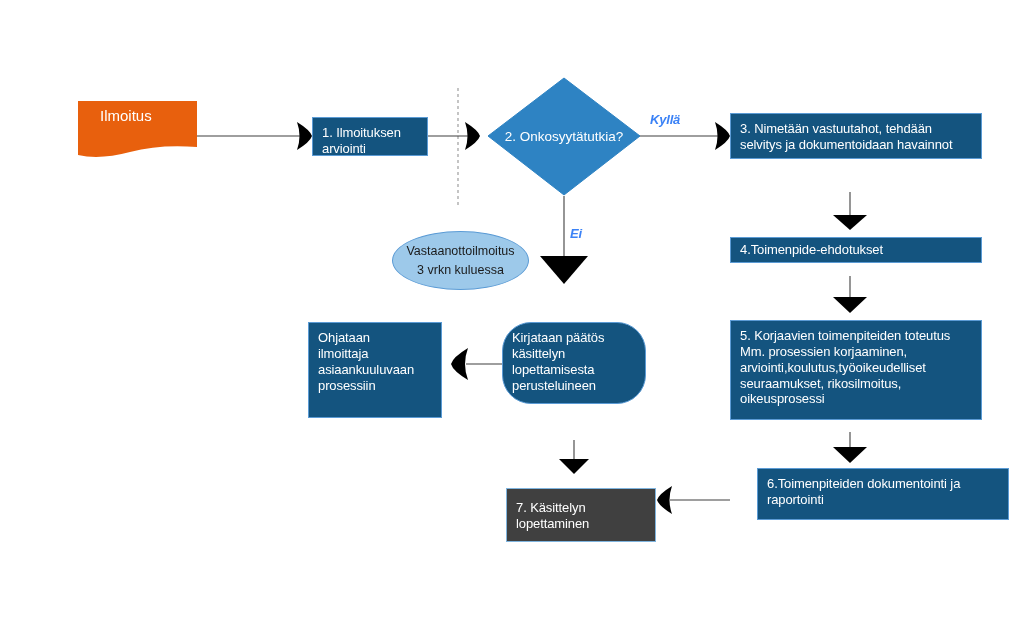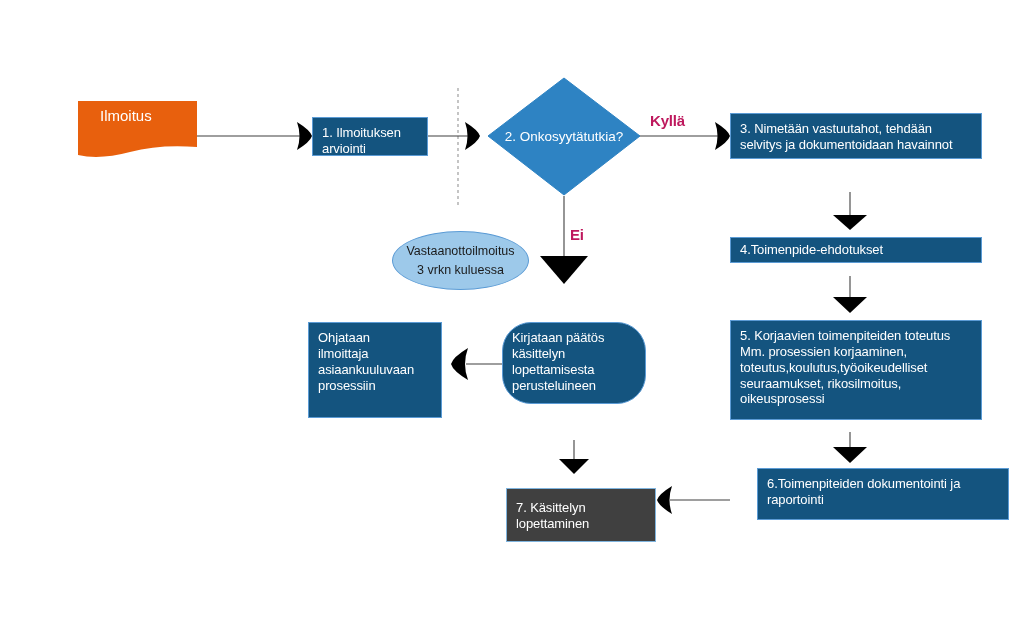--- a/index.html
+++ b/index.html
@@ -64,25 +64,26 @@
     align-items: center;
     justify-content: center;
     color: #1A1A1A;
     font-size: 12.5px;
     line-height: 1.45;
     text-align: center;
     box-sizing: border-box;
   }
   .edge-label {
     position: absolute;
-    color: #be185d;
-    font-size: 15px;
+    color: #3b82f6;
+    font-size: 13px;
     font-weight: bold;
     letter-spacing: -0.2px;
     white-space: nowrap;
+    font-style: italic;
   }
   svg.connectors {
     position: absolute;
     left: 0;
     top: 0;
     width: 1024px;
     height: 640px;
     pointer-events: none;
   }
   .ln { stroke: #3F3F3F; stroke-width: 1.1; fill: none; }
@@ -163,21 +164,21 @@
     <div>selvitys ja dokumentoidaan havainnot</div>
   </div>
 
   <div class="node box" style="left:730px; top:237px; width:252px; height:26px; padding-top:4px;">
     <div>4.Toimenpide-ehdotukset</div>
   </div>
 
   <div class="node box" style="left:730px; top:320px; width:252px; height:100px;">
     <div>5. Korjaavien toimenpiteiden toteutus</div>
     <div>Mm. prosessien korjaaminen,</div>
-    <div>toteutus,koulutus,työoikeudelliset</div>
+    <div>arviointi,koulutus,työoikeudelliset</div>
     <div>seuraamukset, rikosilmoitus,</div>
     <div>oikeusprosessi</div>
   </div>
 
   <div class="node box" style="left:757px; top:468px; width:252px; height:52px;">
     <div>6.Toimenpiteiden dokumentointi ja</div>
     <div>raportointi</div>
   </div>
 
   <div class="node box light" style="left:506px; top:488px; width:150px; height:54px; padding-top:11px;">

